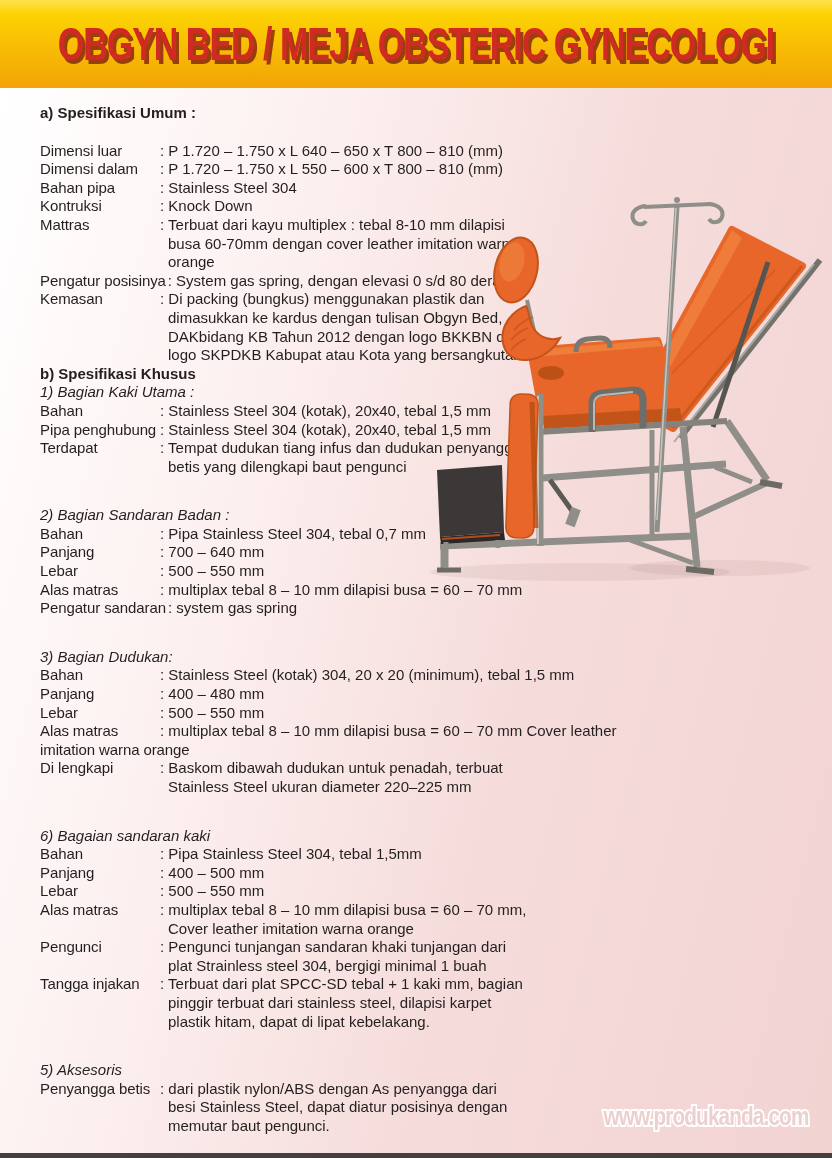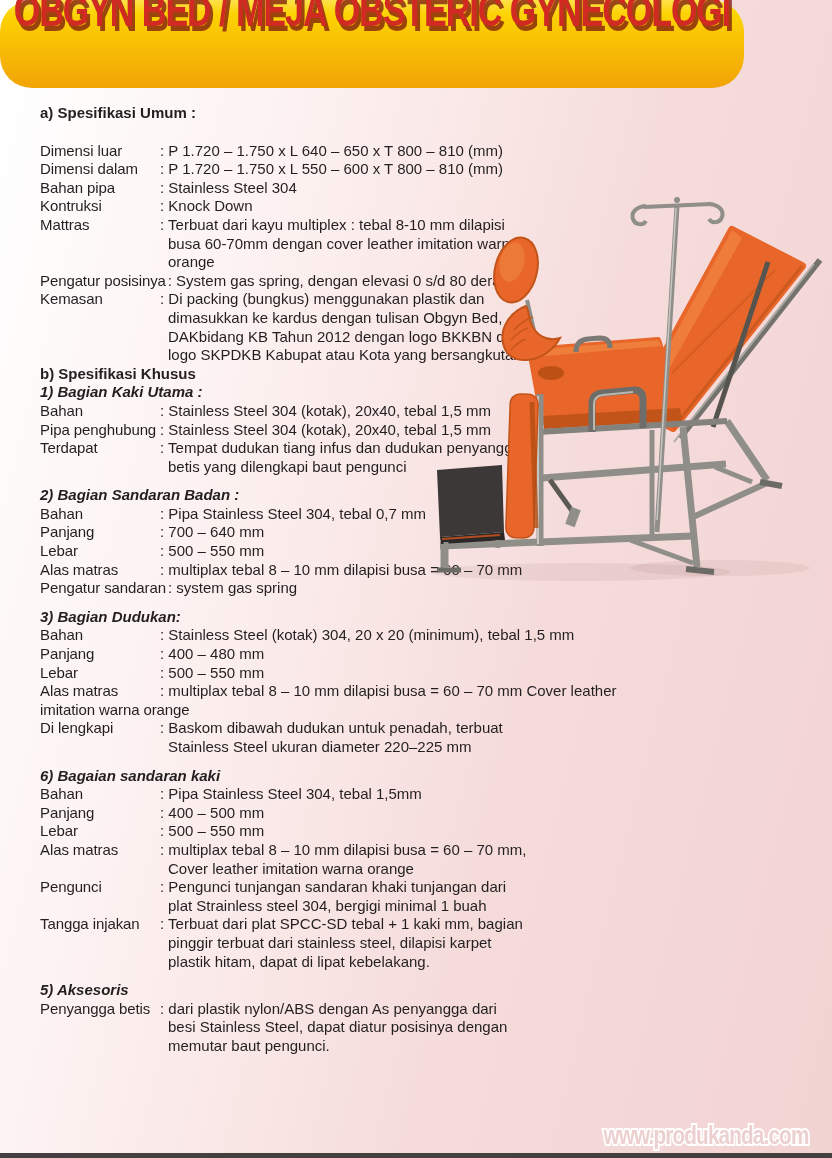--- a/index.html
+++ b/index.html
@@ -5,43 +5,43 @@
   * { margin:0; padding:0; box-sizing:border-box; }
   html,body { width:832px; height:1158px; }
   body {
     position:relative;
     font-family:"Liberation Sans", sans-serif;
     color:#231f20;
     background:linear-gradient(104deg, #ffffff 2%, #fcf0ef 32%, #f5dcdb 62%, #f1d3d2 100%);
     overflow:hidden;
   }
   .banner {
-    position:absolute; left:0; top:0; width:744px; height:88px;
+    position:absolute; left:0; top:0; width:832px; height:88px;
     background:linear-gradient(180deg, #ffe14a 0%, #fcd303 16%, #f9c004 48%, #f2a306 100%);
-    display:flex; justify-content:center;border-radius:32px;
+    display:flex; align-items:center; justify-content:center;
   }
   .banner h1 {
     font-size:34px; font-weight:bold; letter-spacing:-1px;
     color:#d02a22;
     text-shadow:3px 3px 0 rgba(122,22,12,0.75);
     transform:scaleY(1.35);
     white-space:nowrap;
   }
   .content { position:absolute; left:40px; top:104px; width:762px; z-index:1;
              font-size:15px; line-height:18.6px; }
   .section .heading.main { font-weight:bold; }
-  .section .heading.sub  { font-style:italic;font-weight:bold; }
+  .section .heading.sub  { font-style:italic; }
   .section:nth-child(1) .rows { margin-top:19px; }
   .section:nth-child(2) { }
-  .section:nth-child(n+4) { margin-top:10px; }
+  .section:nth-child(n+4) { margin-top:30px; }
   .row { display:flex; align-items:flex-start; }
   .lab { flex:0 0 auto; min-width:120px; white-space:nowrap; letter-spacing:-0.1px; padding-right:2px; }
   .val { flex:1 1 auto; white-space:pre-line; padding-left:8px; text-indent:-8px; }
   .bed { position:absolute; left:430px; top:180px; width:402px; height:410px; z-index:2; }
-  .watermark { position:absolute; right:16px; bottom:1px; z-index:3; }
+  .watermark { position:absolute; right:16px; bottom:20px; z-index:3; }
   .bottom-strip { position:absolute; left:0; bottom:0; width:832px; height:5px; background:#43403f; z-index:4; }
 </style>
 </head>
 <body>
 
 <div class="banner">
   <h1>OBGYN BED / MEJA OBSTERIC GYNECOLOGI</h1>
 </div>
 
 <div class="content">

